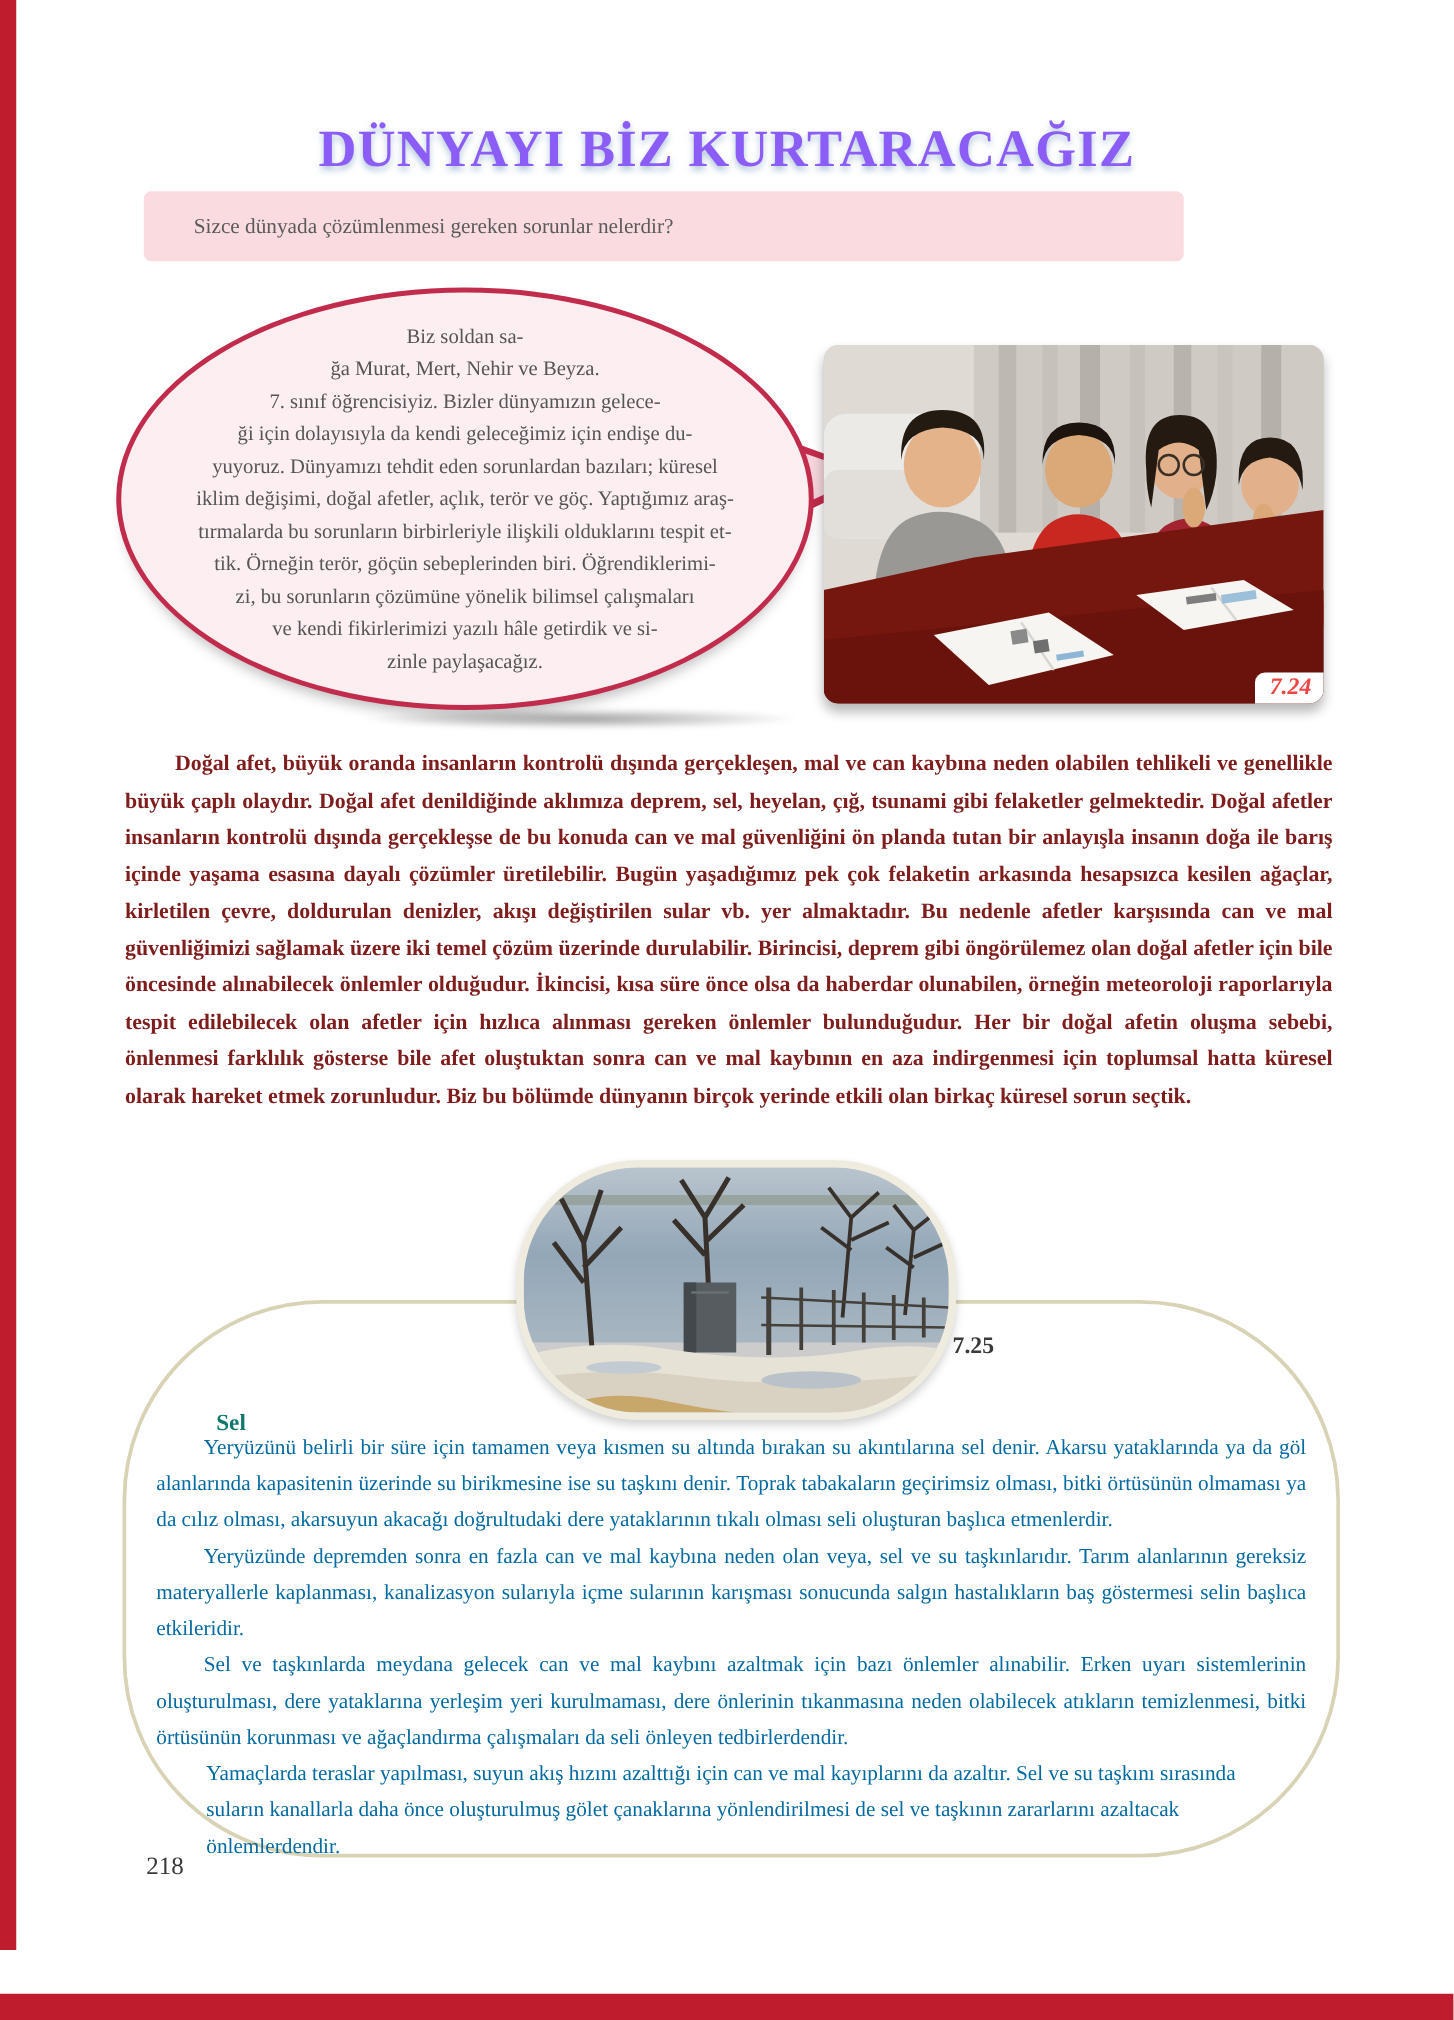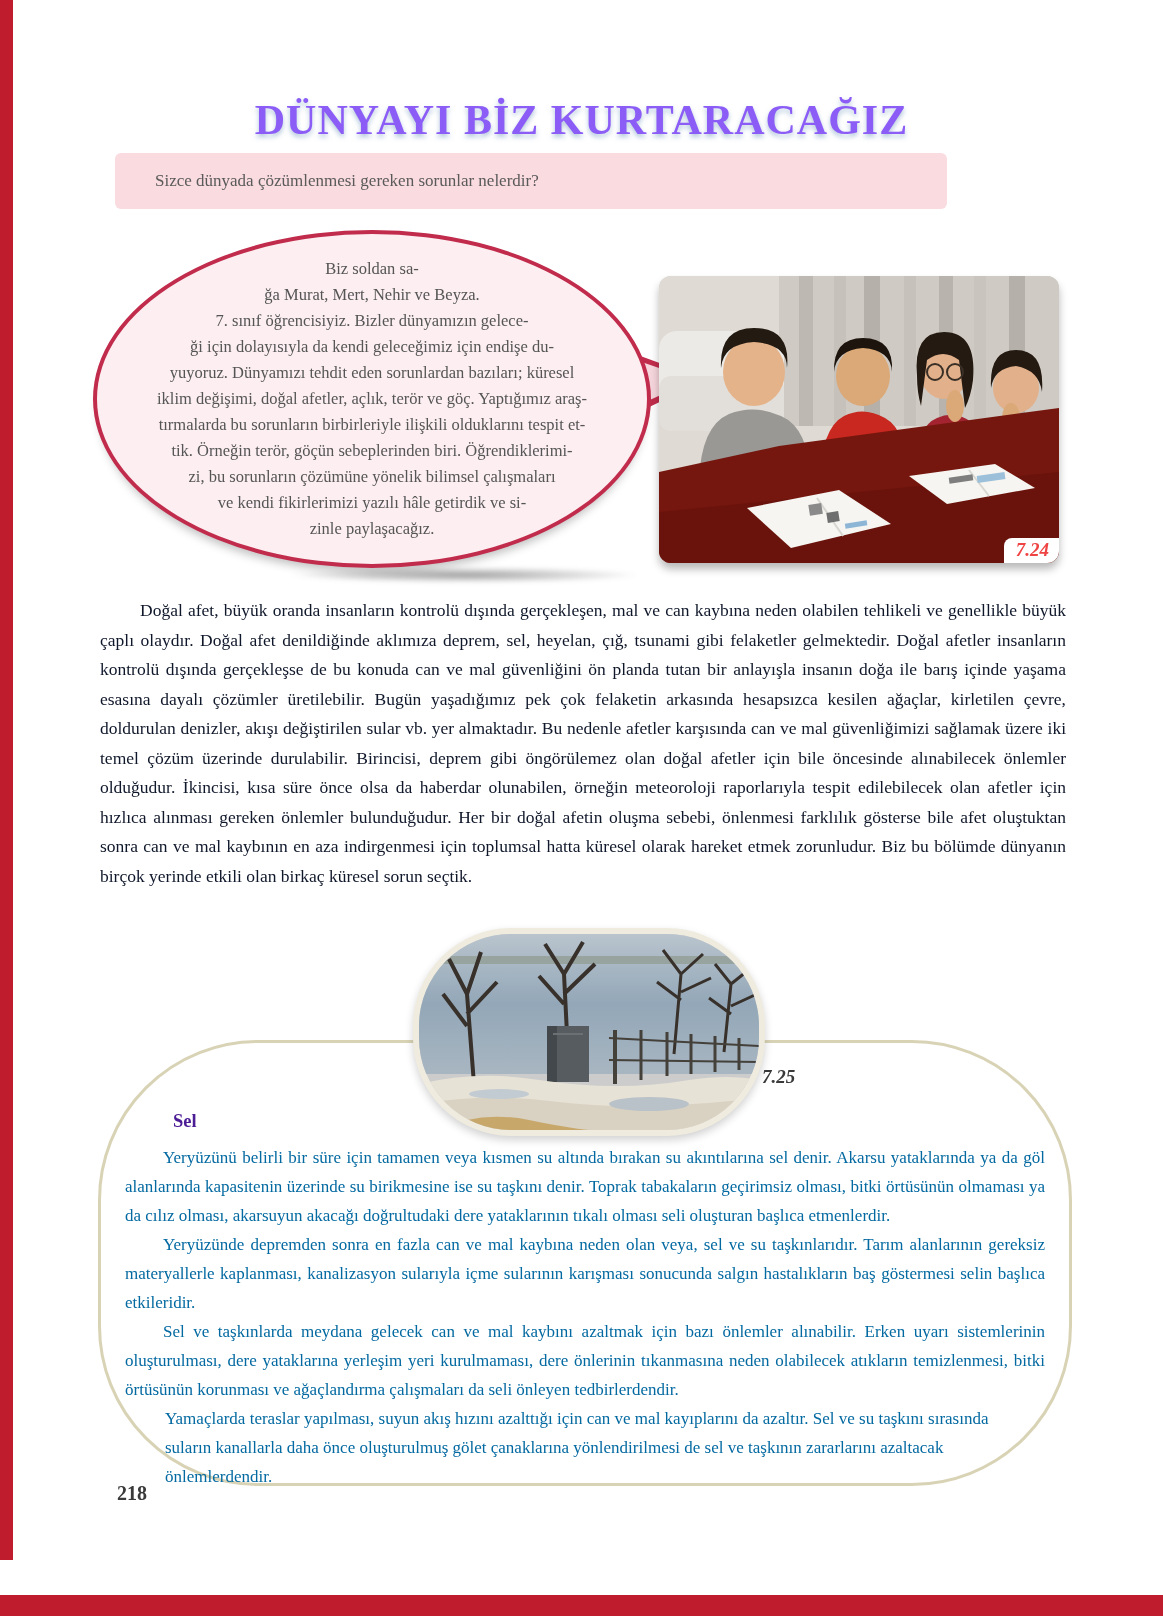--- a/index.html
+++ b/index.html
@@ -29,37 +29,37 @@
   .photo-students{left:659px;top:276px;width:400px;height:287px;border-radius:12px;
                   z-index:2;box-shadow:0 6px 9px rgba(0,0,0,0.28);}
   .fig-chip{position:absolute;right:0;bottom:0;background:#ffffff;border-radius:8px 0 0 0;
             padding:1px 10px 2px 12px;font-weight:bold;font-style:italic;font-size:19px;color:#ef4444;}
 
   .bubble-shadow{position:absolute;left:292px;top:567px;width:345px;height:16px;
                  background:radial-gradient(ellipse at center, rgba(40,40,40,0.45), rgba(0,0,0,0) 72%);
                  filter:blur(2px);z-index:0;}
 
   .intro{position:absolute;left:100px;top:596px;width:966px;margin:0;
-         font-size:17.5px;line-height:29.5px;text-align:justify;text-indent:40px;color:#0f172a;}
+         font-size:17.5px;line-height:29.5px;text-align:justify;text-indent:40px;color:#7f1d1d;font-weight:bold;}
 
   .sel-box{position:absolute;left:98px;top:1040px;width:968px;height:440px;
            border:3px solid #d9d3b6;border-radius:160px;background:#ffffff;z-index:1;}
-  .sel-heading{position:absolute;left:72px;top:68px;margin:0;font-size:18.5px;
-               font-weight:bold;color:#4c1d95;}
+  .sel-heading{position:absolute;left:72px;top:86px;margin:0;font-size:18.5px;
+               font-weight:bold;color:#0f766e;}
   .sel-text{position:absolute;left:24px;right:24px;top:100px;}
   .sel-text p{margin:0;font-size:17px;line-height:29px;text-align:justify;
               text-indent:38px;color:#0369a1;}
   .sel-text p.centered{text-align:left;text-indent:0;padding:0 40px;}
 
   .photo-flood{left:413px;top:928px;width:340px;height:196px;border-radius:98px;
                border:6px solid #efecdf;z-index:2;box-shadow:0 4px 8px rgba(0,0,0,0.18);}
-  .flood-label{position:absolute;left:762px;top:1066px;font-weight:bold;font-style:italic;
+  .flood-label{position:absolute;left:762px;top:1066px;font-weight:bold;
                font-size:19px;color:#3a3a3a;z-index:2;}
 
-  .page-number{position:absolute;left:117px;top:1482px;font-size:20px;font-weight:bold;color:#3a3a3a;}
+  .page-number{position:absolute;left:117px;top:1482px;font-size:20px;font-weight:normal;color:#3a3a3a;}
 </style>
 </head>
 <body>
 
 <div class="page">
 
   <div class="stripe-left"></div>
   <div class="stripe-bottom"></div>
 
   <h1 class="title">DÜNYAYI BİZ KURTARACAĞIZ</h1>

